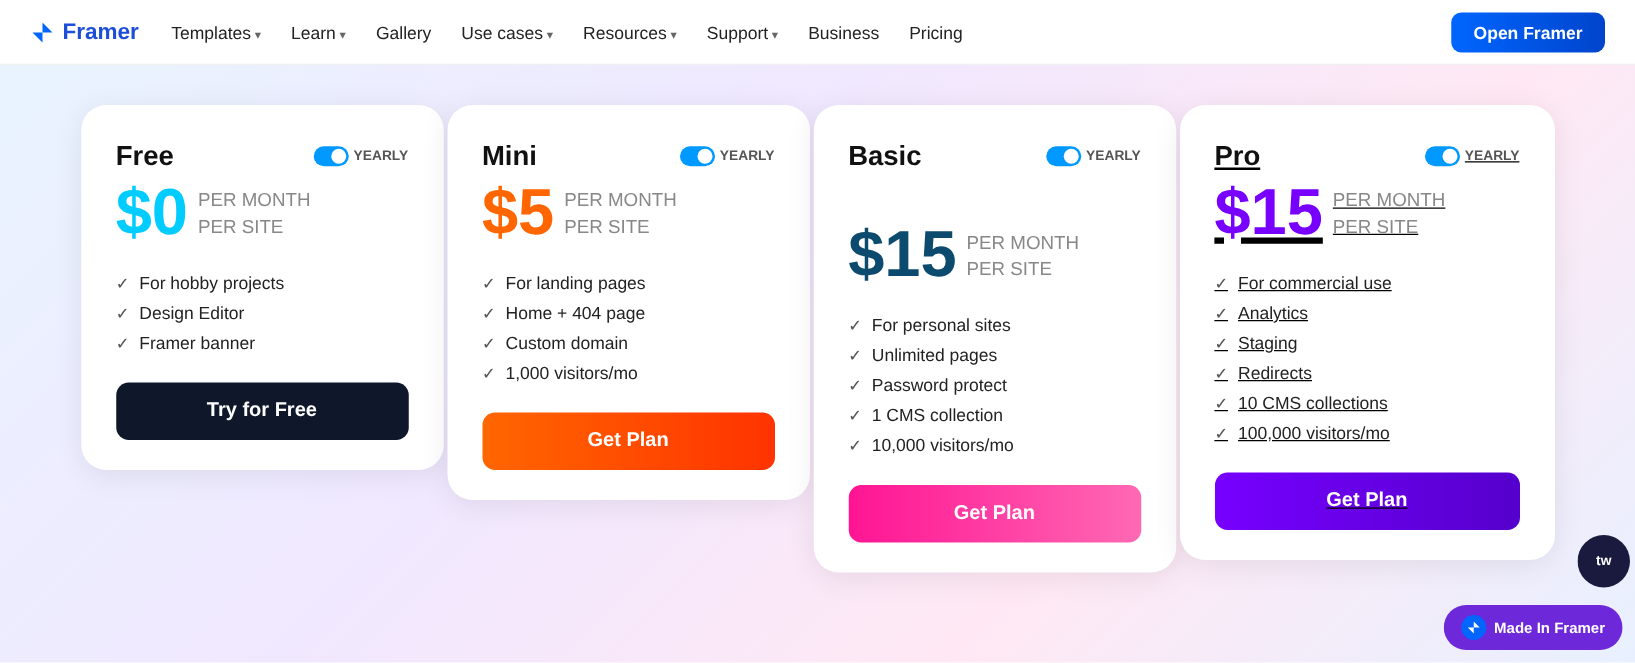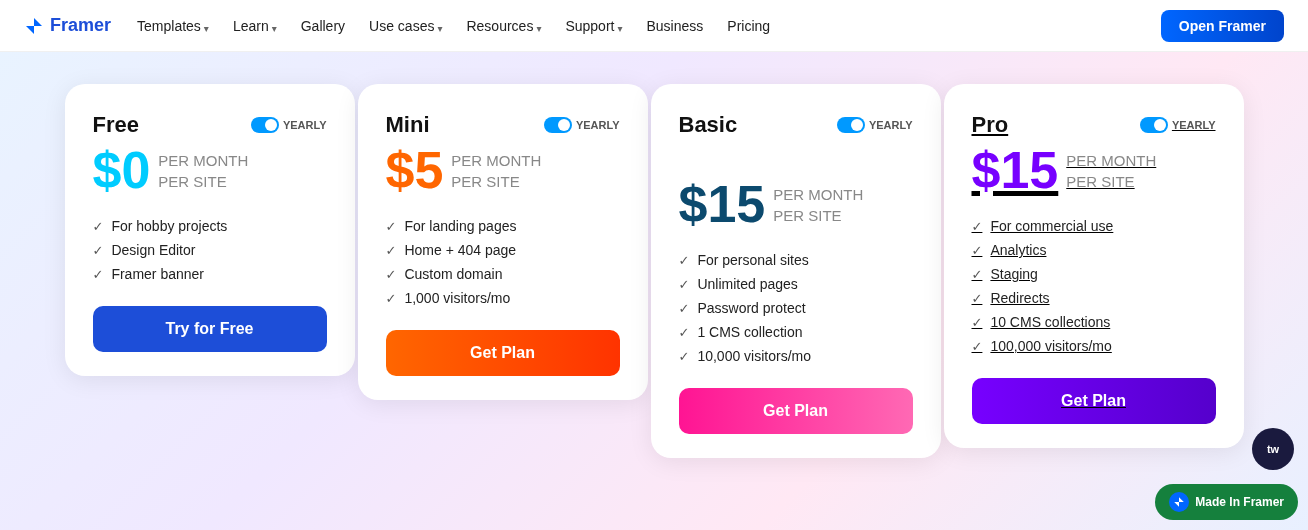--- a/index.html
+++ b/index.html
@@ -172,21 +172,21 @@
       width: 100%;
       padding: 14px;
       border-radius: 10px;
       font-size: 16px;
       font-weight: 700;
       text-align: center;
       cursor: pointer;
       border: none;
     }
     .btn-free {
-      background: #1d4ed8;
+      background: #0f172a;
       color: #fff;
       text-align: center;
     }
     .btn-mini {
       background: linear-gradient(90deg, #ff6600, #ff3300);
       color: #fff;
     }
     .btn-basic {
       background: linear-gradient(90deg, #ff1493, #ff69b4);
       color: #fff;
@@ -194,21 +194,21 @@
     .btn-pro {
       background: linear-gradient(90deg, #7700ff, #5500cc);
       color: #fff;
     }
 
     
     .made-in-framer {
       position: fixed;
       bottom: 10px;
       right: 10px;
-      background: #15803d;
+      background: #6d28d9;
       color: #fff;
       font-size: 12px;
       font-weight: 600;
       padding: 8px 14px;
       border-radius: 20px;
       display: flex;
       align-items: center;
       gap: 6px;
       z-index: 100;
     }
@@ -220,21 +220,21 @@
       display: flex;
       align-items: center;
       justify-content: center;
       font-size: 10px;
     }
 
     
     .tw-circle {
       position: fixed;
       bottom: 60px;
-      right: 14px;
+      right: 4px;
       width: 42px;
       height: 42px;
       background: #1a1a3e;
       border-radius: 50%;
       display: flex;
       align-items: center;
       justify-content: center;
       color: #fff;
       font-size: 11px;
       font-weight: 700;

